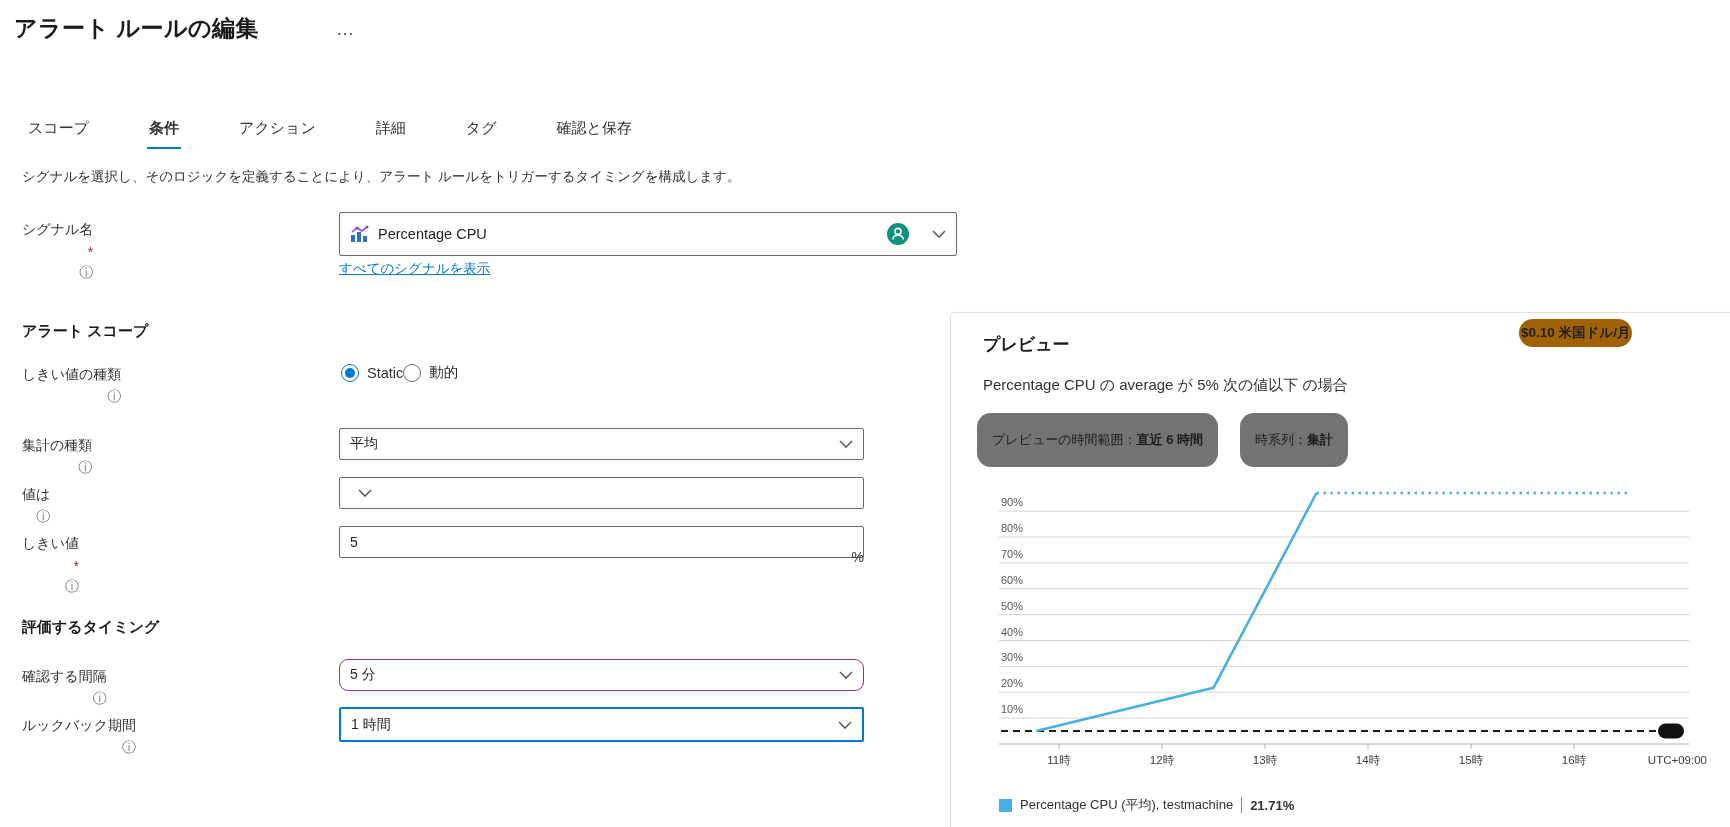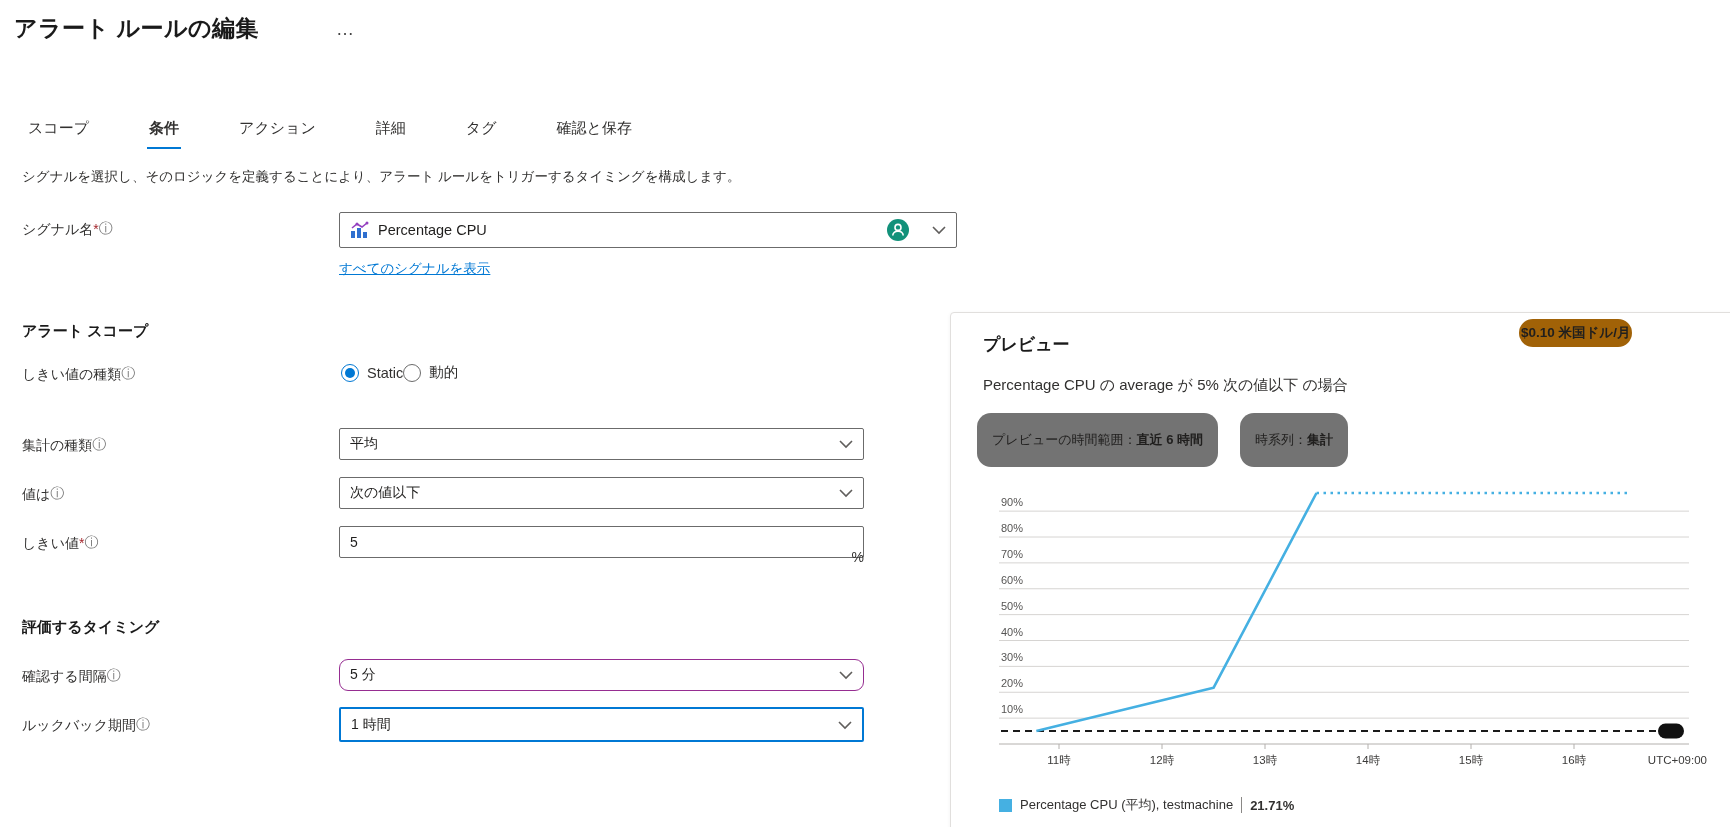--- a/index.html
+++ b/index.html
@@ -10,21 +10,21 @@
   .abs{position:absolute;}
   
   .page-title{font-size:23px;font-weight:bold;color:#1a1a1a;letter-spacing:.5px;}
   .more-btn{color:#444;font-size:18px;letter-spacing:2px;cursor:pointer;}
   
   .tabs{display:flex;gap:56px;align-items:flex-end;}
   .tab{font-size:15px;color:#323130;padding:6px 2px 9px 2px;cursor:pointer;border-bottom:2px solid transparent;white-space:nowrap;}
   .tab.active{font-weight:bold;border-bottom:2px solid #0078d4;}
   .intro{font-size:13.5px;color:#323130;}
   
-  .lbl{font-size:14px;color:#323130;display:flex;align-items:flex-start;white-space:nowrap;}
+  .lbl{font-size:14px;color:#323130;display:flex;align-items:flex-end;gap:5px;white-space:nowrap;flex-direction:column;}
   .req{color:#a4262c;font-size:14px;}
   .info-icon{color:#767676;font-size:14px;line-height:1;cursor:pointer;}
   .sec-hdg{font-size:15px;font-weight:bold;color:#1a1a1a;}
   .field{
     height:32px;background:#fff;border:1px solid #6b6b6b;border-radius:2px;
     display:flex;align-items:center;padding:0 10px;font-size:14px;box-sizing:border-box;cursor:pointer;
   }
   .field .val{flex:1;color:#201f1e;}
   .field.focus-purple{border:1px solid #962d91;}
   .field.focus-blue{border:2px solid #0078d4;}
@@ -71,21 +71,21 @@
   <div class="tab">確認と保存</div>
 </div>
 
 <div class="abs intro" style="left:22px;top:168px;">シグナルを選択し、そのロジックを定義することにより、アラート ルールをトリガーするタイミングを構成します。</div>
 
 <div class="abs lbl" style="left:22px;top:221px;">
   <span>シグナル名</span>
   <span class="req">*</span>
   <span class="info-icon">ⓘ</span>
 </div>
-<div class="abs field" style="left:339px;top:212px;width:618px;height:36px;">
+<div class="abs field" style="left:339px;top:212px;width:618px;height:44px;">
   <span style="display:flex;margin-right:9px;">
     <svg width="19" height="18" viewBox="0 0 19 18">
       <rect x="1" y="10" width="4" height="7" fill="#2f6fcf"></rect>
       <rect x="7" y="7" width="4" height="10" fill="#2f6fcf"></rect>
       <rect x="13" y="11" width="4" height="6" fill="#2f6fcf"></rect>
       <polyline points="2,7 7,3 12,6 17,2" fill="none" stroke="#9440bf" stroke-width="1.6"></polyline>
       <circle cx="7" cy="3" r="1.5" fill="#9440bf"></circle>
         <circle cx="17" cy="2" r="1.5" fill="#9440bf"></circle>
     </svg>
   </span>
@@ -137,21 +137,20 @@
         <polyline points="1,1 7,7 13,1" fill="none" stroke="#605e5c" stroke-width="1.6"></polyline>
       </svg>
   </span>
 </div>
 
 <div class="abs lbl" style="left:22px;top:486px;">
   <span>値は</span>
   <span class="info-icon">ⓘ</span>
 </div>
 <div class="abs field" style="left:339px;top:477px;width:525px;">
-  <span class="val">次の値以下</span>
   <span class="chev">
     <svg width="14" height="9" viewBox="0 0 14 9">
         <polyline points="1,1 7,7 13,1" fill="none" stroke="#605e5c" stroke-width="1.6"></polyline>
       </svg>
   </span>
 </div>
 
 <div class="abs lbl" style="left:22px;top:535px;">
   <span>しきい値</span>
   <span class="req">*</span>

